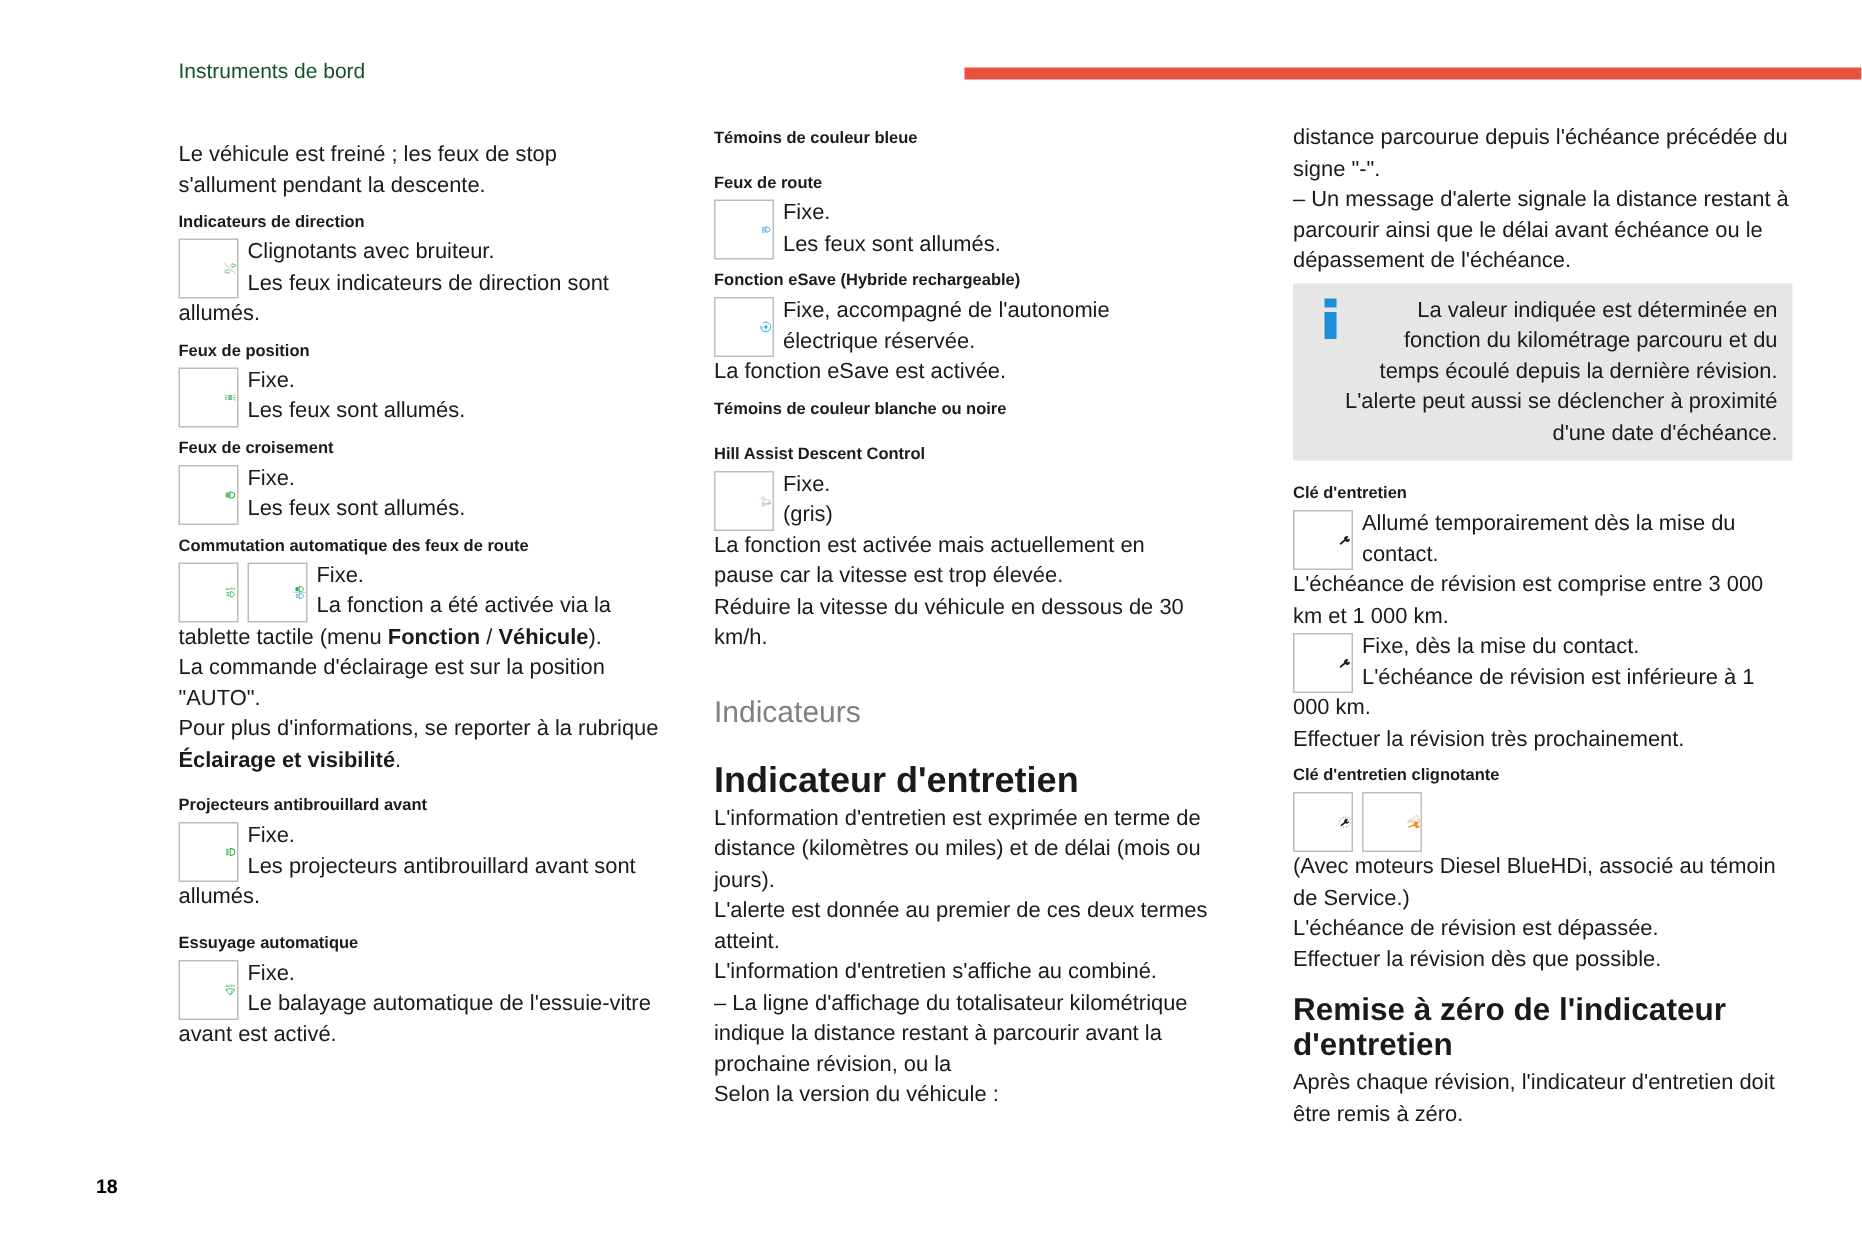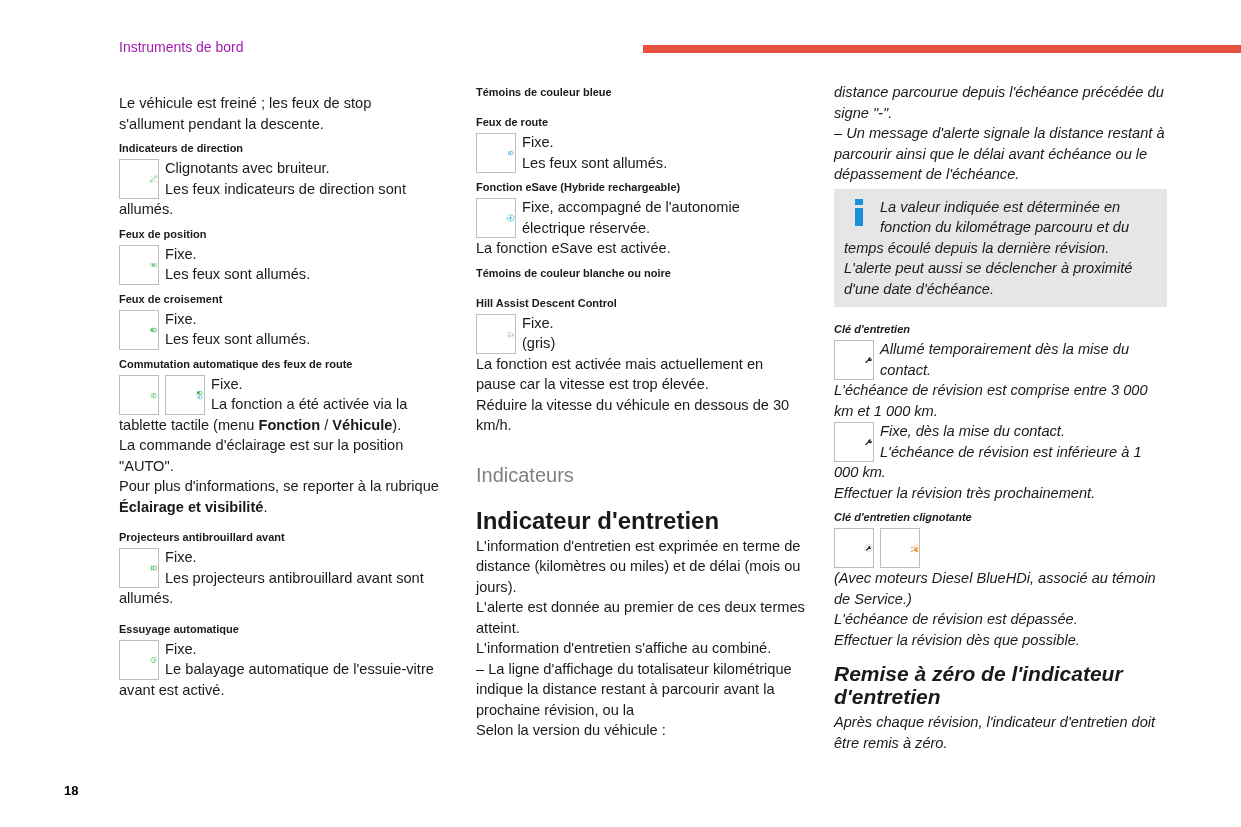--- a/index.html
+++ b/index.html
@@ -1,52 +1,52 @@
 <!DOCTYPE html>
 <html><head>
   <meta charset="utf-8">
   <style>
     html, body { margin: 0; padding: 0; }
     body {
       width: 1241px; height: 827px; position: relative; background: #ffffff;
       font-family: "Liberation Sans", sans-serif; color: #1a1a1a; overflow: hidden;
     }
     .running-head {
-      position: absolute; left: 119px; top: 39px; font-size: 14px; color: #a21caf;
+      position: absolute; left: 119px; top: 39px; font-size: 14px; color: #14532d;
     }
     .red-bar {
       position: absolute; left: 643px; top: 45px; width: 598px; height: 8px; background: #e8503f;
     }
     .page-number {
       position: absolute; left: 64px; top: 783px; font-size: 13px; font-weight: bold; color: #000000;
     }
     .col { position: absolute; top: 82px; font-size: 14.6px; line-height: 20.5px; }
     .col1 { left: 119px; width: 335px; margin-top: 11px; }
     .col2 { left: 476px; width: 330px; }
-    .col3 { left: 834px; width: 333px; font-style: italic; }
+    .col3 { left: 862px; width: 333px; }
     p { margin: 0; }
     .h3 { font-weight: bold; font-size: 11px; margin-top: 4px; line-height: 20px; }
     .h3.gap { margin-top: 10px; }
     .icon-row { display: flex; align-items: flex-start; }
     .icon-row .txt { flex: 1; }
     .ic {
       width: 40px; height: 40px; border: 1px solid #bdbdbd; box-sizing: border-box;
       margin-right: 6px; margin-top: 1px; flex: 0 0 auto; display: flex; align-items: center; justify-content: center;
       background: #fff;
       padding-left: 29px;
     }
     .ic svg { width: 36px; height: 36px; }
     .ic-wrap { display: flex; flex: 0 0 auto; }
     .ic-wrap .ic { margin-right: 6px; }
     .float-ic { float: left; }
     .section-title { font-size: 20px; color: #808080; margin-top: 22px; line-height: 34px; }
     .h2 { font-size: 24px; font-weight: bold; margin-top: 14px; line-height: 30px; }
     .h2b { font-size: 21px; font-weight: bold; margin-top: 12px; line-height: 23px; }
     .info-box {
-      background: #e6e6e6; margin-top: 4px; padding: 8px 10px 8px 10px; font-size: 14.6px; line-height: 20.5px;
+      background: #e6e6e6; margin-top: 4px; padding: 8px 10px 8px 10px; font-size: 14.6px; line-height: 20.5px; text-align: right;
     }
     .info-i { float: left; width: 22px; height: 28px; position: relative; margin-right: 8px; margin-left: 6px; margin-top: 2px;}
     .info-i .dot { position: absolute; left: 5px; top: 0; width: 8px; height: 6px; background: #1a8fd8; }
     .info-i .stem { position: absolute; left: 5px; top: 9px; width: 8px; height: 18px; background: #1a8fd8; }
     b.inline { font-weight: bold; }
   </style>
 </head>
 <body>
 
 <div class="running-head">Instruments de bord</div>

